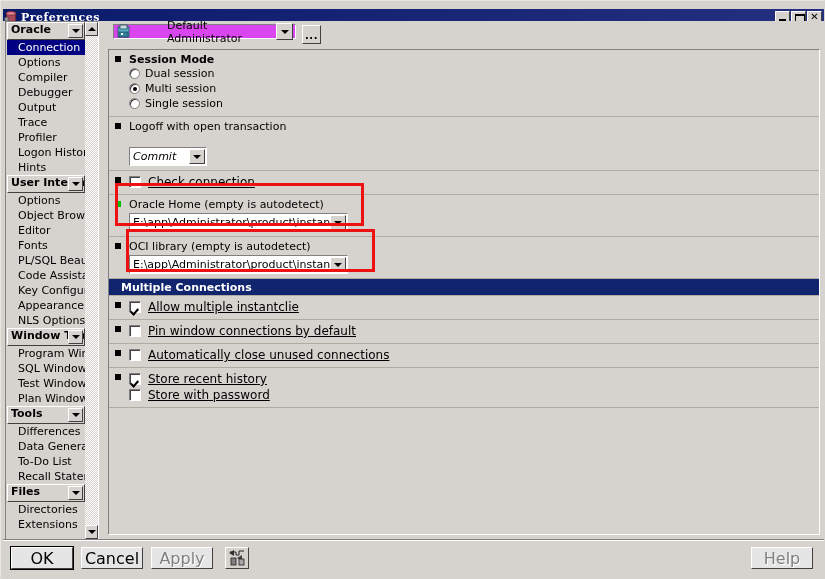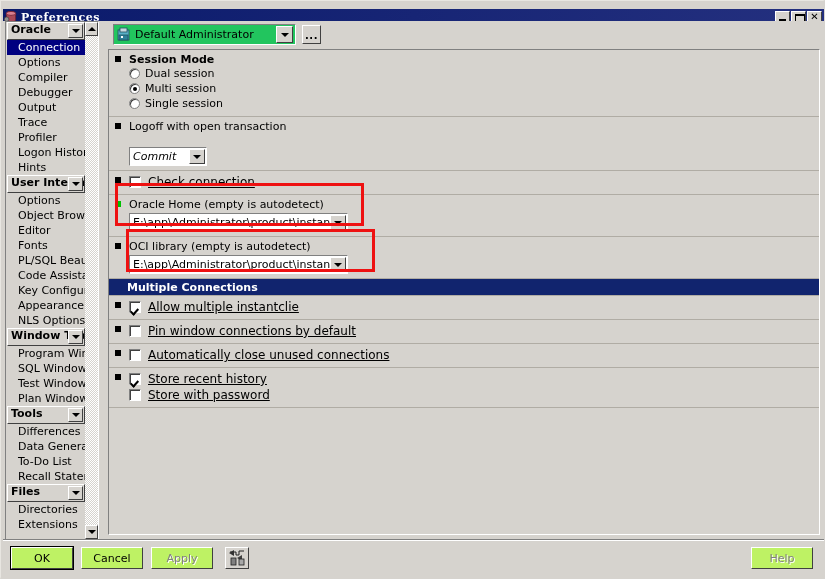--- a/index.html
+++ b/index.html
@@ -162,25 +162,25 @@
   .tri-dn-s { width:0;height:0;border-left:4px solid transparent;border-right:4px solid transparent;border-top:4px solid #000; }
 
   
   .rightpanel {
     position: absolute; left: 100px; top: 0px;
     width: 719px; height: 519px;
   }
   .topbar { position: absolute; left: 5px; top: 3px; width: 712px; height: 22px; }
   .combo-admin {
     position: absolute; left: 5px; top: 0px;
-    width: 183px; height: 21px;
-    background: #22c55e;
+    width: 183px; height: 15px;
+    background: #d946ef;
     border: 1px solid;
     border-color: #808080 #ffffff #ffffff #808080;
-    display: flex; align-items: center;
+    display: flex; align-items: center; gap: 32px;
   }
   .admin-icon { width: 16px; height: 16px; margin: 0 3px 0 2px; position: relative; flex:0 0 auto;}
   .admin-text { font-size: 11px; color: #000; flex: 1 1 auto; }
   .combo-btn {
     width: 17px; height: 17px; margin-right: 2px;
     background: #d6d3ce;
     border: 1px solid;
     border-color: #ffffff #404040 #404040 #ffffff;
     display: flex; align-items: center; justify-content: center;
     flex: 0 0 auto;
@@ -275,45 +275,45 @@
   }
   .dd-text { white-space: nowrap; overflow: hidden; padding-right: 20px; }
 
   .selected-header {
     background: #11246e;
     color: #ffffff;
     font-weight: bold;
     font-size: 11px;
     height: 17px;
     display: flex; align-items: center;
-    padding-left: 18px;
+    padding-left: 12px;
     border-bottom: 1px solid #b0aca4;
   }
 
   
   .redbox {
     position: absolute;
     border: 3px solid #ee1111;
     pointer-events: none;
     z-index: 30;
   }
 
   
   .btnbar {
     position: absolute; left: 2px; top: 541px;
     width: 821px; height: 34px;
   }
   .btn {
     position: absolute; top: 5px;
     height: 22px;
-    background: #bef264;
+    background: #e5e5e5;
     border: 1px solid;
     border-color: #ffffff #404040 #404040 #ffffff;
     display: flex; align-items: center; justify-content: center;
-    font-size: 11px; color: #000;
+    font-size: 16px; color: #000;
   }
   .btn.default { box-shadow: 0 0 0 1px #000; }
   .btn.disabled { color: #808080; text-shadow: 1px 1px 0 #ffffff; }
   .btn-icon {
     position: absolute; top: 5px;
     width: 24px; height: 22px;
     background: #d6d3ce;
     border: 1px solid;
     border-color: #ffffff #404040 #404040 #ffffff;
     display: flex; align-items: center; justify-content: center;

